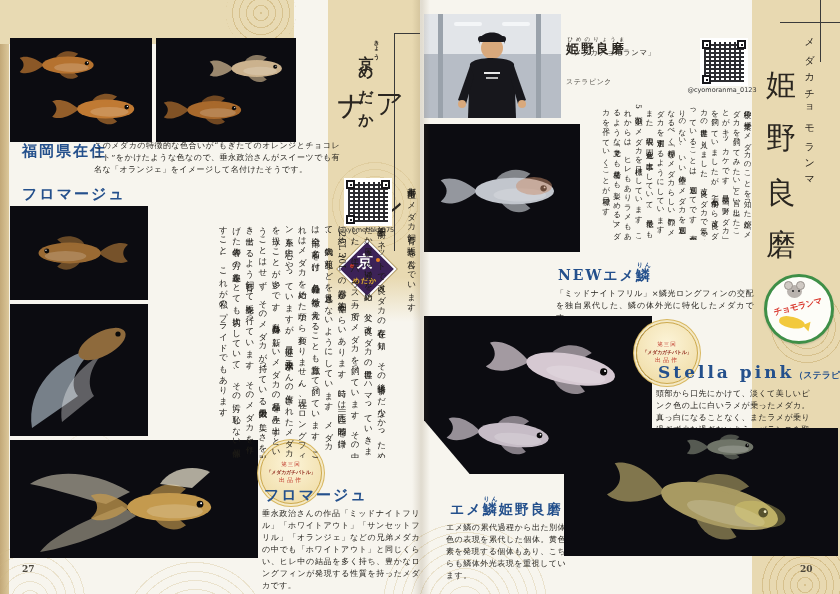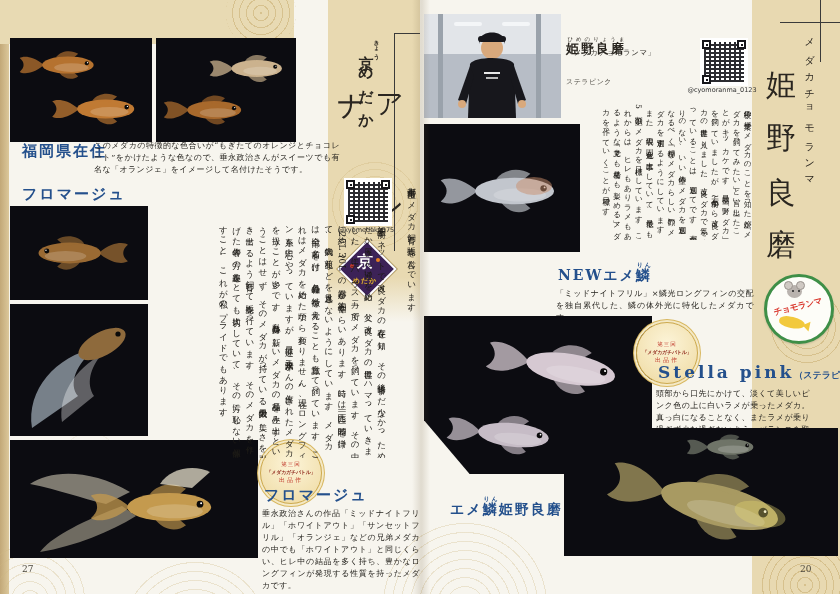--- a/index.html
+++ b/index.html
@@ -32,21 +32,21 @@
   .sec-text{position:absolute;font-size:8px;line-height:1.5;letter-spacing:.4px;color:#26241f;text-align:justify;}
   .vtext{writing-mode:vertical-rl;text-orientation:mixed;}
   .article{position:absolute;font-size:9px;line-height:1.55;letter-spacing:1px;color:#1d1b17;overflow:hidden;}
   .article.small{font-size:7.5px;line-height:1.45;}
   .vshop{position:absolute;font-size:15px;font-weight:bold;color:#2a2620;letter-spacing:8px;}
   .vshop rt{font-size:6px;letter-spacing:0;}
   .vname-big{position:absolute;font-size:28px;color:#2a2620;font-weight:500;}
   .vlabel{position:absolute;font-size:10px;color:#2a2620;letter-spacing:6px;}
   .rule{position:absolute;background:#3a3a3a;}
   .handle{position:absolute;font-size:6.5px;color:#333;font-family:"DejaVu Sans","Liberation Sans",sans-serif;text-align:center;}
-  .pagenum{position:absolute;font-size:9px;color:#4a463c;}
+  .pagenum{position:absolute;font-size:9px;color:#4a463c;font-weight:bold;}
   
   .qr{position:absolute;background:#fff;padding:2px;}
   .qr .noise{position:absolute;inset:4px;opacity:.9;
     background-image:repeating-linear-gradient(0deg,#15151a 0 2px,transparent 2px 4px),
                      repeating-linear-gradient(90deg,#15151a 0 2px,transparent 2px 5px);}
   .qr .finder{position:absolute;width:9px;height:9px;border:2px solid #15151a;background:#fff;box-sizing:border-box;}
   .qr .finder::after{content:"";position:absolute;left:1.5px;top:1.5px;width:2.5px;height:2.5px;background:#15151a;}
   .qr .f-tl{left:2px;top:2px;} .qr .f-tr{right:2px;top:2px;} .qr .f-bl{left:2px;bottom:2px;}
   
   .award{position:absolute;width:60px;height:60px;border-radius:50%;
@@ -269,20 +269,21 @@
   </div>
 
   <div class="sec-h" style="left:658px;top:362px;">
     <span class="en">Stella pink</span><span class="sub">（ステラピンク）</span>
   </div>
   <div class="sec-text" style="left:656px;top:388px;width:154px;">頭部から口先にかけて、淡くて美しいピンク色の上に白いラメが乗ったメダカ。真っ白になることなく、またラメが乗り過ぎず少な過ぎないよう、バランスを取ることに配慮しています。</div>
 
   <div class="sec-h" style="left:450px;top:496px;font-size:14px;">
     <span>エメ</span><ruby><span>鱗</span><rt><span>りん</span></rt></ruby><span>姫野良磨</span>
   </div>
+  <div class="sec-text" style="left:446px;top:522px;width:120px;">エメ鱗の累代過程から出た別体色の表現を累代した個体。黄色素を発現する個体もあり、こちらも鱗体外光表現を重視しています。</div>
 
   <div class="ph" style="left:564px;top:428px;width:274px;height:128px;">
     <svg viewBox="0 0 274 128">
       <use href="#fish" x="120" y="2" width="80" height="34" style="color:#6f7468"></use>
       <use href="#fish" x="40" y="30" width="200" height="88" style="color:#a89a62" transform="rotate(14 140 74)"></use>
       <ellipse cx="196" cy="86" rx="26" ry="12" fill="#e7d96f" opacity=".35" transform="rotate(14 196 86)"></ellipse>
     </svg>
   </div>
 
   <div class="pagenum" style="left:800px;top:564px;">20</div>

